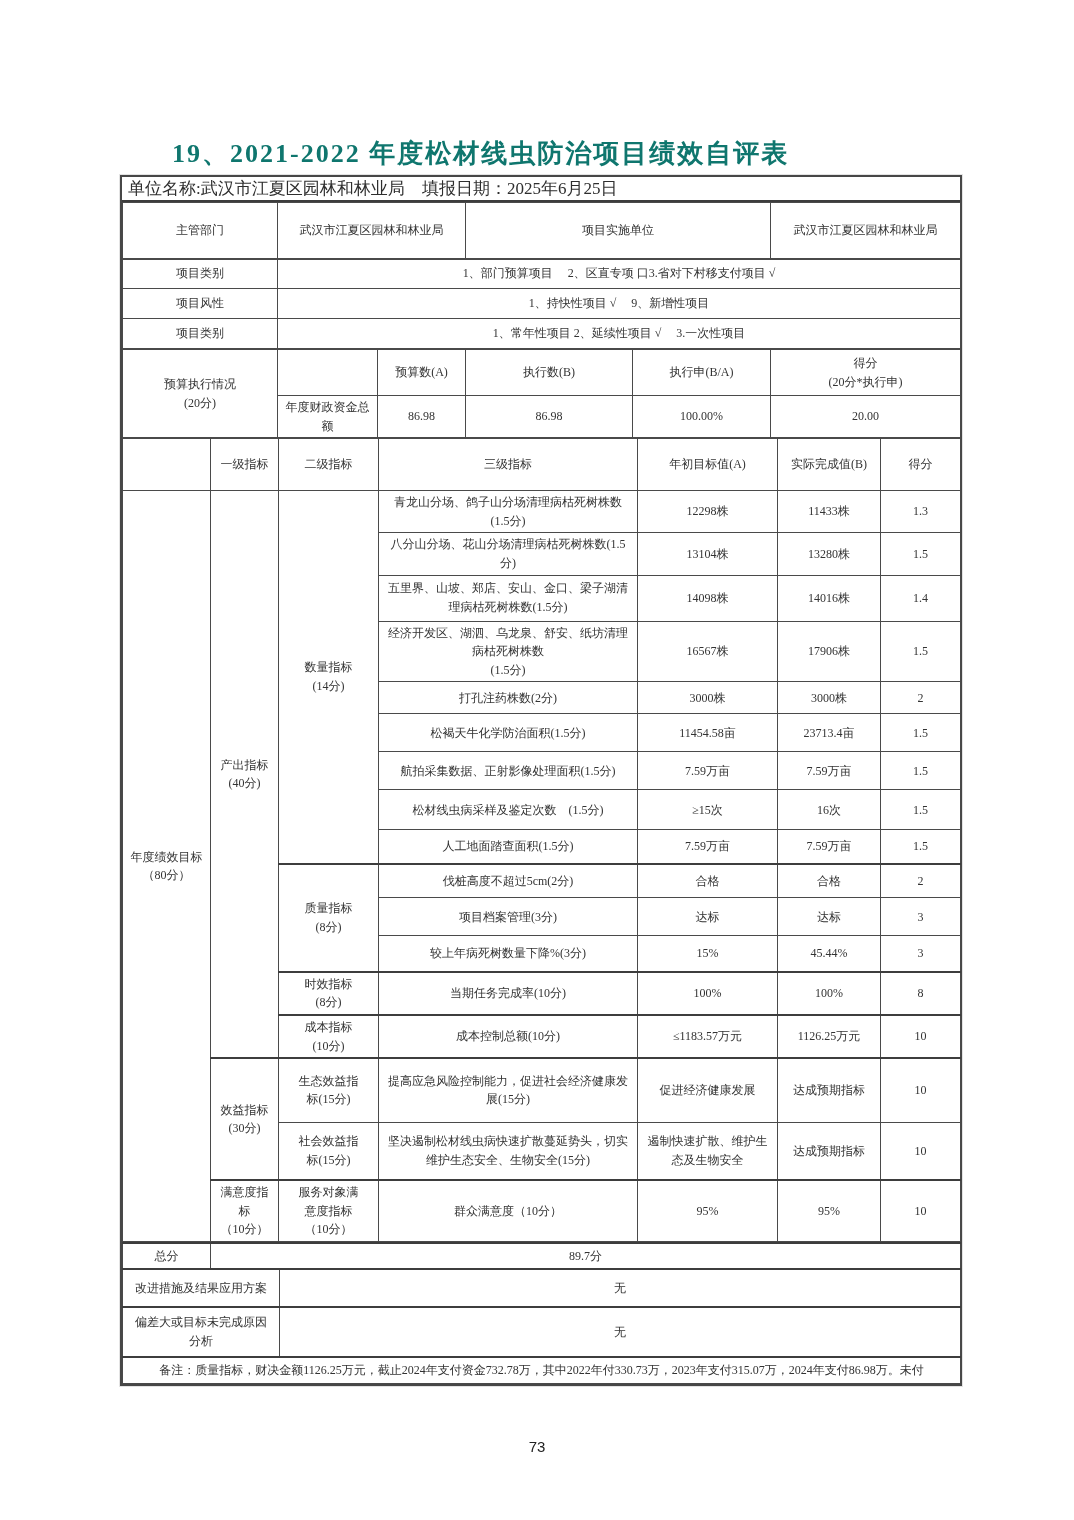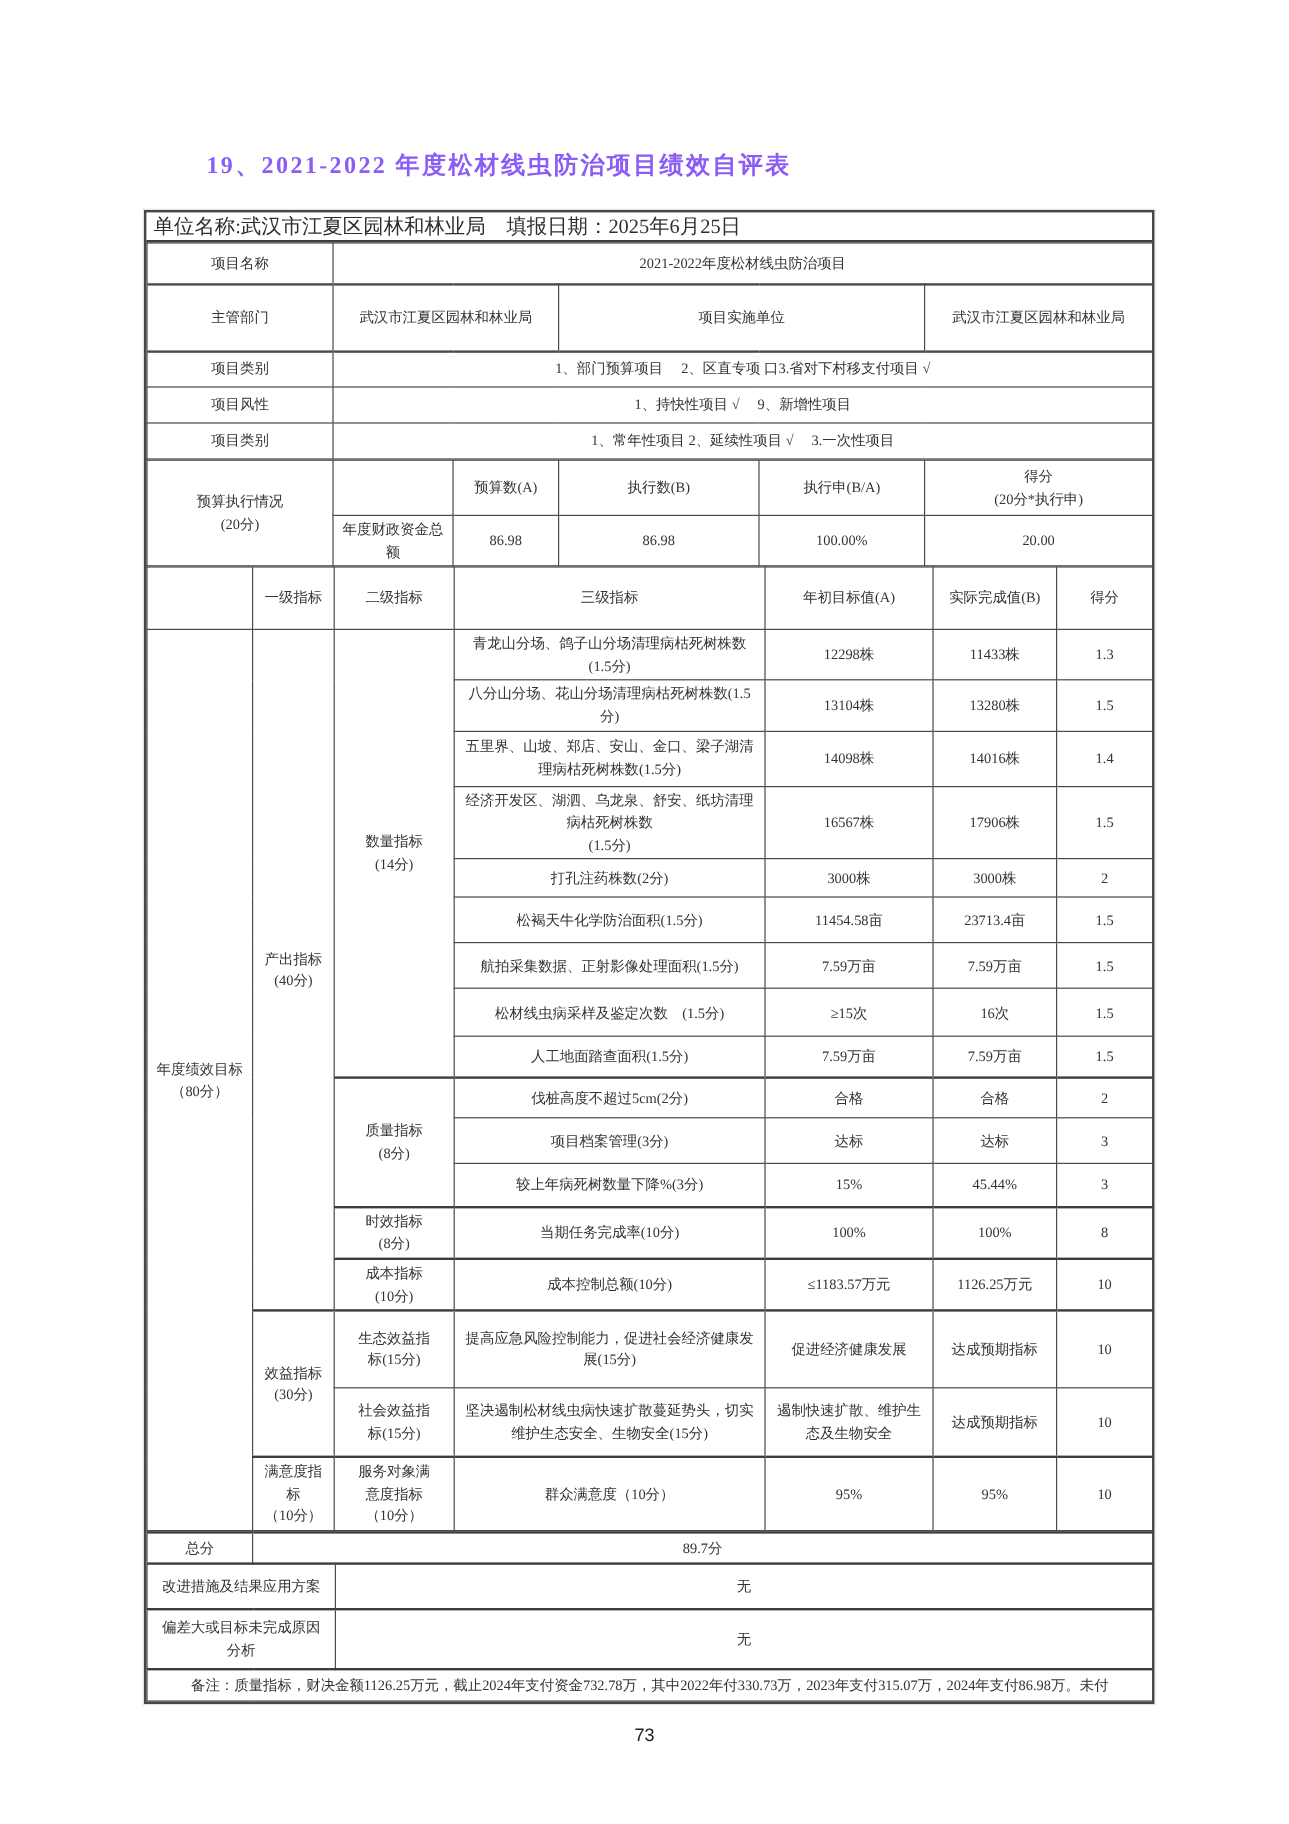--- a/index.html
+++ b/index.html
@@ -2,22 +2,22 @@
 <html><head>
 <meta charset="utf-8">
 <style>
   html,body{margin:0;padding:0;}
   body{
     width:1074px;height:1520px;background:#ffffff;position:relative;
     font-family:"Liberation Serif","DejaVu Serif",serif;color:#2e2e2e;
     overflow:hidden;
   }
   .heading{
-    position:absolute;top:124px;left:172px;
-    font-size:20px;font-weight:600;letter-spacing:2px;color:#8b5cf6;
+    position:absolute;top:136px;left:172px;
+    font-size:26px;font-weight:600;letter-spacing:2px;color:#0f766e;
   }
   .doc{
     position:absolute;left:120px;top:175px;width:838px;
     border:2px solid #474747;background:#fff;box-shadow:0 0 0 1px #e3e3e3;
   }
   .title-row{
     border-bottom:1px solid #474747;text-align:center;
     font-size:16px;font-weight:bold;padding:5px 0 4px 0;color:#222;
   }
   .unit-row{
@@ -58,24 +58,20 @@
   <table class="doc-table">
     <colgroup>
         <col style="width:155px">
         <col style="width:100px">
         <col style="width:88px">
         <col style="width:167px">
         <col style="width:138px">
         <col style="width:190px">
       </colgroup>
     <tbody>
-        <tr style="height:34px">
-      <td style="border-bottom-width:2px">项目名称</td>
-      <td colspan="5" style="border-bottom-width:2px">2021-2022年度松材线虫防治项目</td>
-    </tr>
     <tr style="height:56px">
       <td style="border-bottom-width:2px">主管部门</td>
       <td colspan="2" class="left" style="border-bottom-width:2px">武汉市江夏区园林和林业局</td>
       <td colspan="2" style="border-bottom-width:2px">项目实施单位</td>
       <td class="left nowrap" style="border-bottom-width:2px">武汉市江夏区园林和林业局</td>
     </tr>
     <tr style="height:30px">
       <td>项目类别</td>
       <td colspan="5" class="left">1、部门预算项目　 2、区直专项  口3.省对下村移支付项目 √</td>
     </tr>

